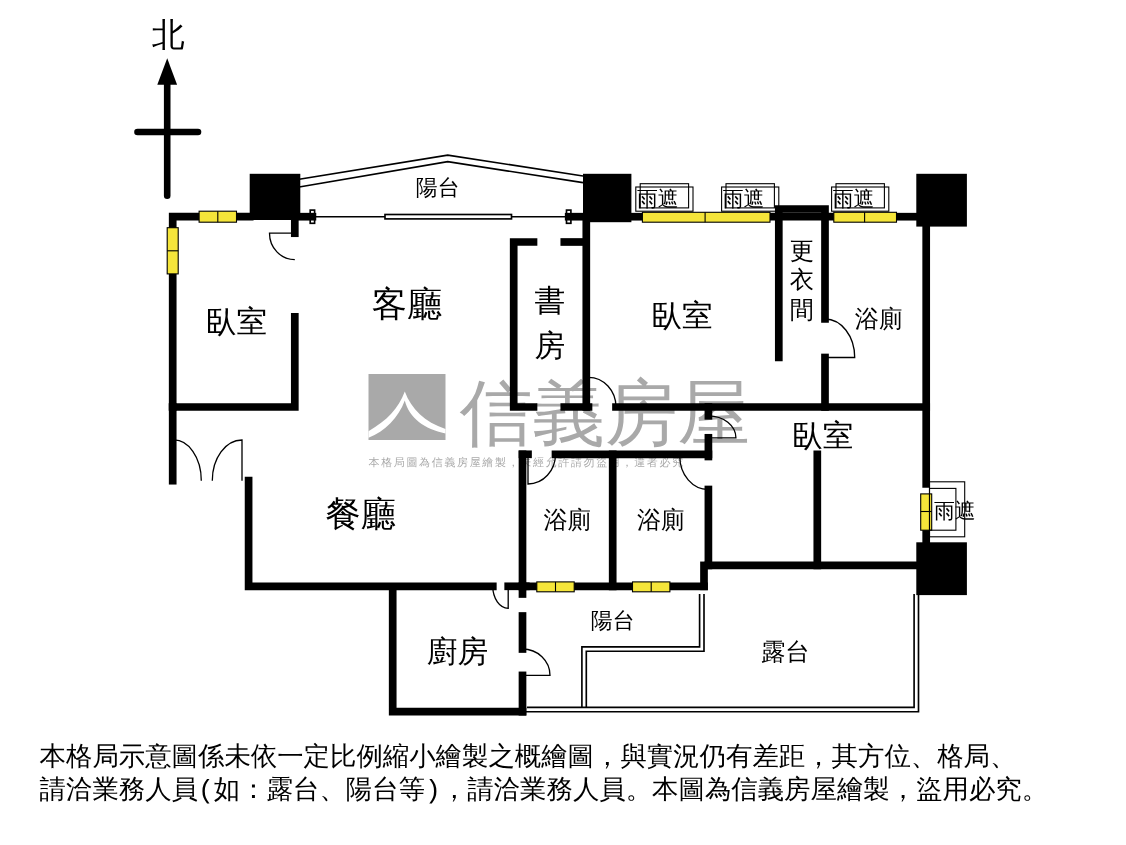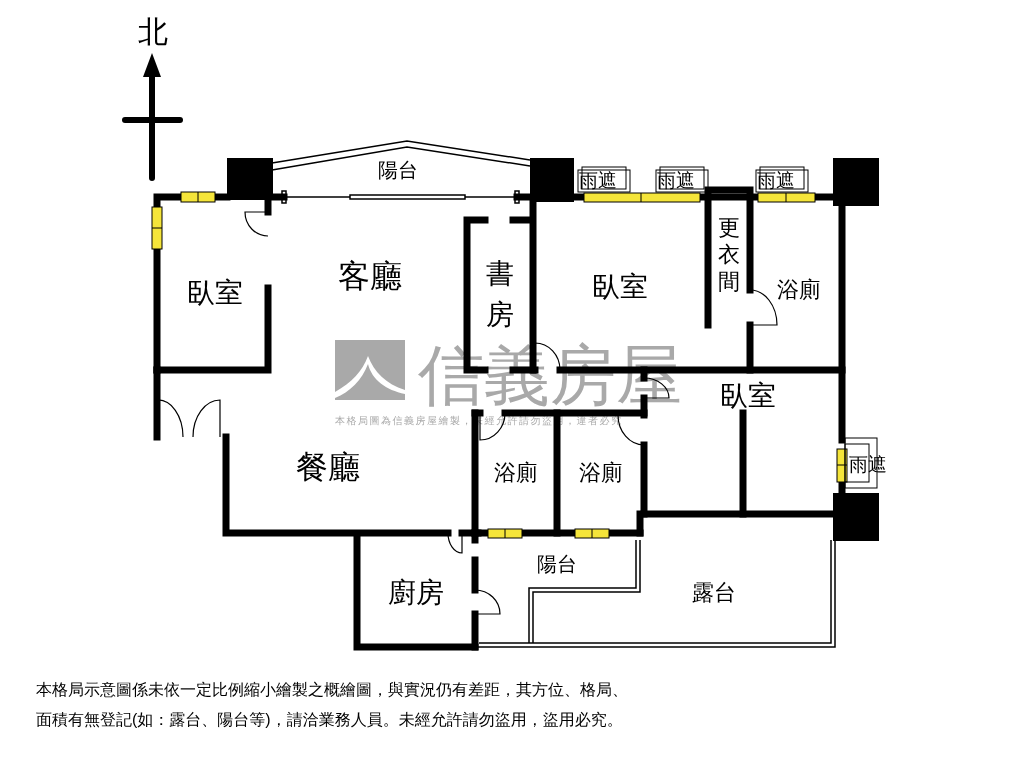--- a/index.html
+++ b/index.html
@@ -2,22 +2,22 @@
 <html><head>
 <meta charset="utf-8">
 <style>
   html, body { margin:0; padding:0; background:#ffffff; }
   body { width:1024px; height:768px; position:relative; overflow:hidden;
          font-family:"DejaVu Serif", "Liberation Serif", serif; }
   #plan { position:absolute; left:0; top:0; width:1024px; height:768px; }
   .lbl { font-family:"DejaVu Serif","Liberation Serif",serif; fill:#000; }
   .wm-text { font-family:"DejaVu Sans","Liberation Sans",sans-serif; fill:#a9a9a9; }
   .disclaimer { position:absolute; left:36px; top:675px; width:980px;
-                font-family:Liberation Sans, sans-serif;
-                font-size:16px; line-height:30px; color:#000; }
+                font-family:Liberation Mono, monospace;
+                font-size:24px; line-height:30px; color:#000; }
   .disclaimer div { white-space:nowrap; }
 </style>
 </head>
 <body>
 
 <svg id="plan" viewBox="0 0 1024 768" xmlns="http://www.w3.org/2000/svg">
 
   <g>
     <text class="lbl" x="153" y="42" font-size="30" text-anchor="middle">北</text>
     <line x1="152" y1="75" x2="152" y2="178" stroke="#000" stroke-width="6" stroke-linecap="round"></line>
@@ -166,14 +166,14 @@
   <text class="lbl" x="516" y="480" font-size="22" text-anchor="middle">浴廁</text>
   <text class="lbl" x="601" y="480" font-size="22" text-anchor="middle">浴廁</text>
   <text class="lbl" x="416" y="602" font-size="28" text-anchor="middle">廚房</text>
   <text class="lbl" x="398" y="177" font-size="20" text-anchor="middle">陽台</text>
   <text class="lbl" x="557" y="571" font-size="20" text-anchor="middle">陽台</text>
   <text class="lbl" x="714" y="600" font-size="22" text-anchor="middle">露台</text>
 </svg>
 
 <div class="disclaimer">
   <div>本格局示意圖係未依一定比例縮小繪製之概繪圖，與實況仍有差距，其方位、格局、</div>
-  <div>面積有無登記(如：露台、陽台等)，請洽業務人員。未經允許請勿盜用，盜用必究。</div>
+  <div>請洽業務人員(如：露台、陽台等)，請洽業務人員。本圖為信義房屋繪製，盜用必究。</div>
 </div>
 
 </body></html>

